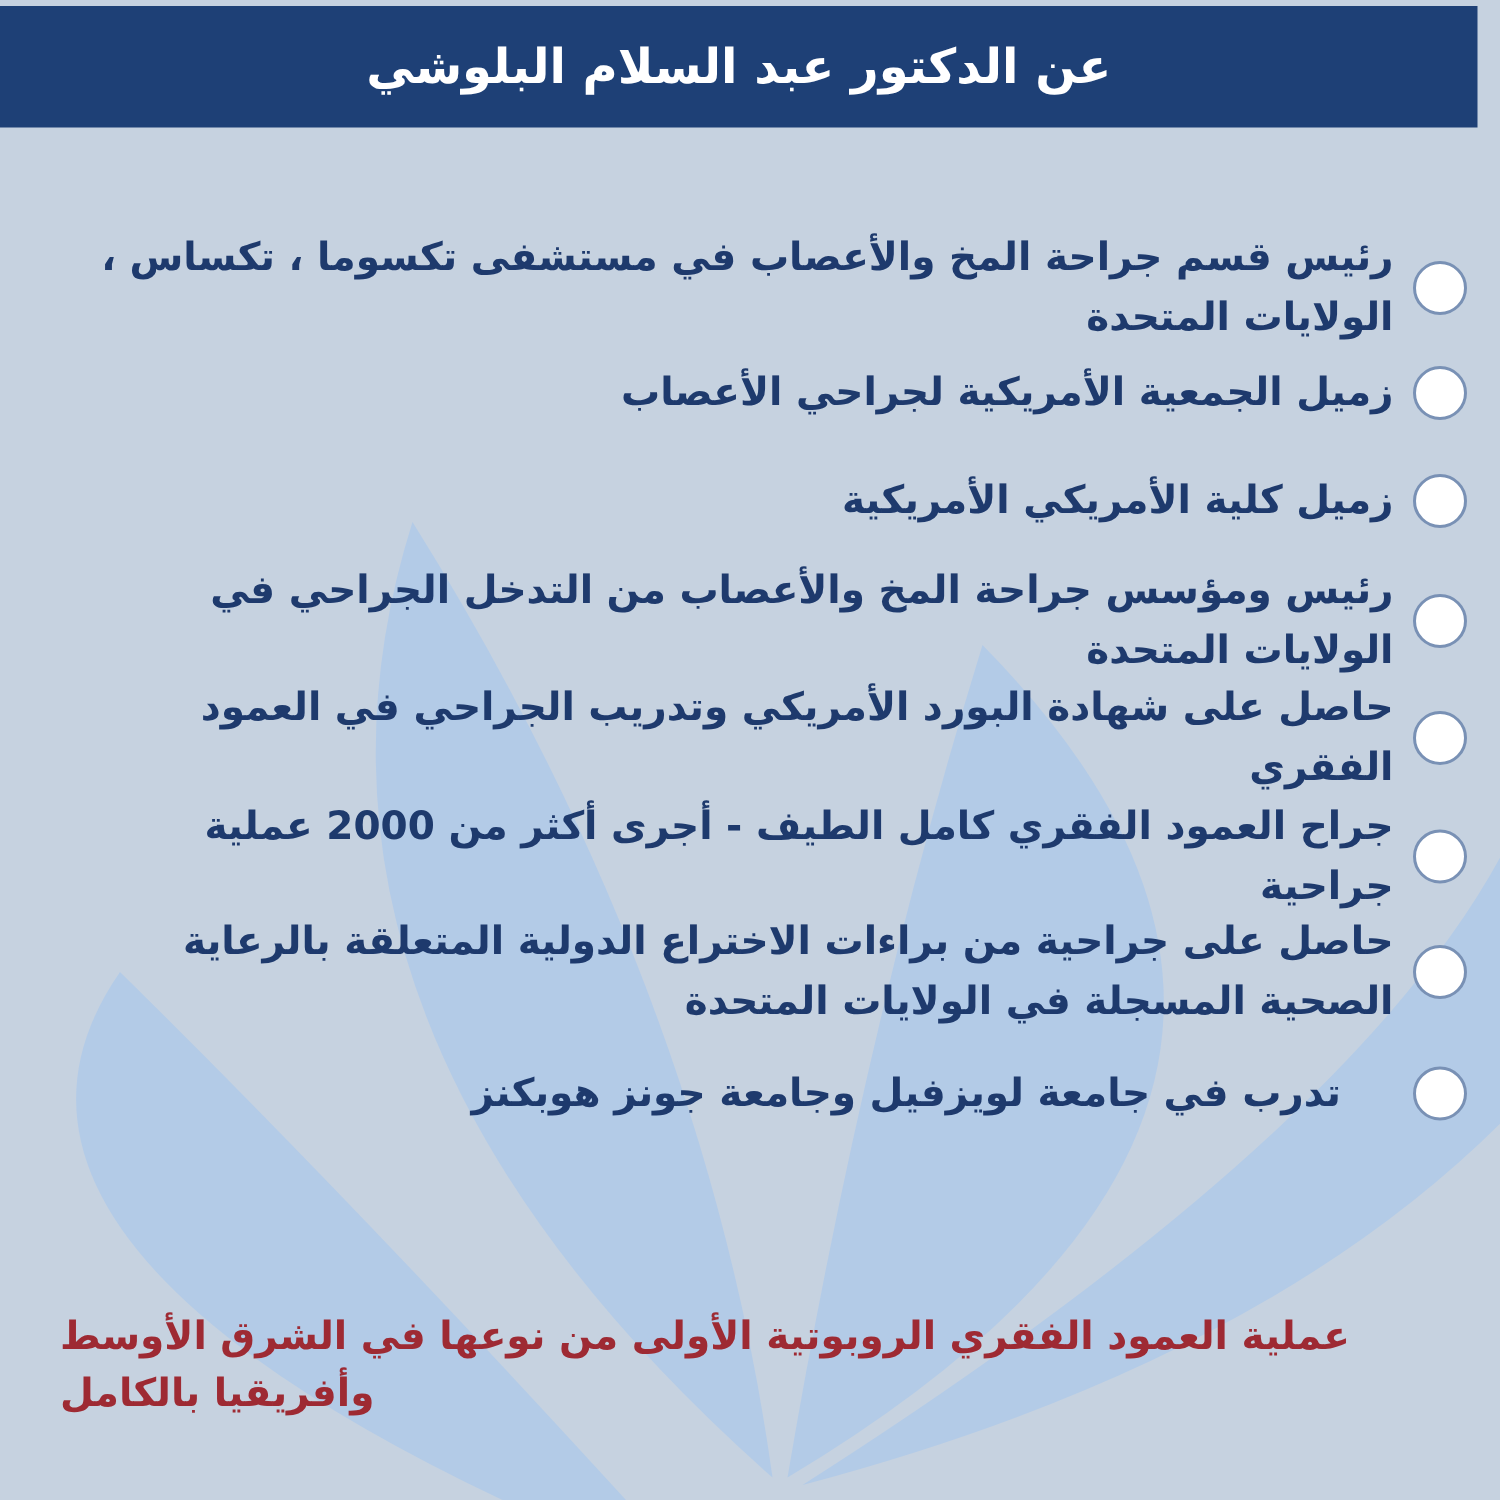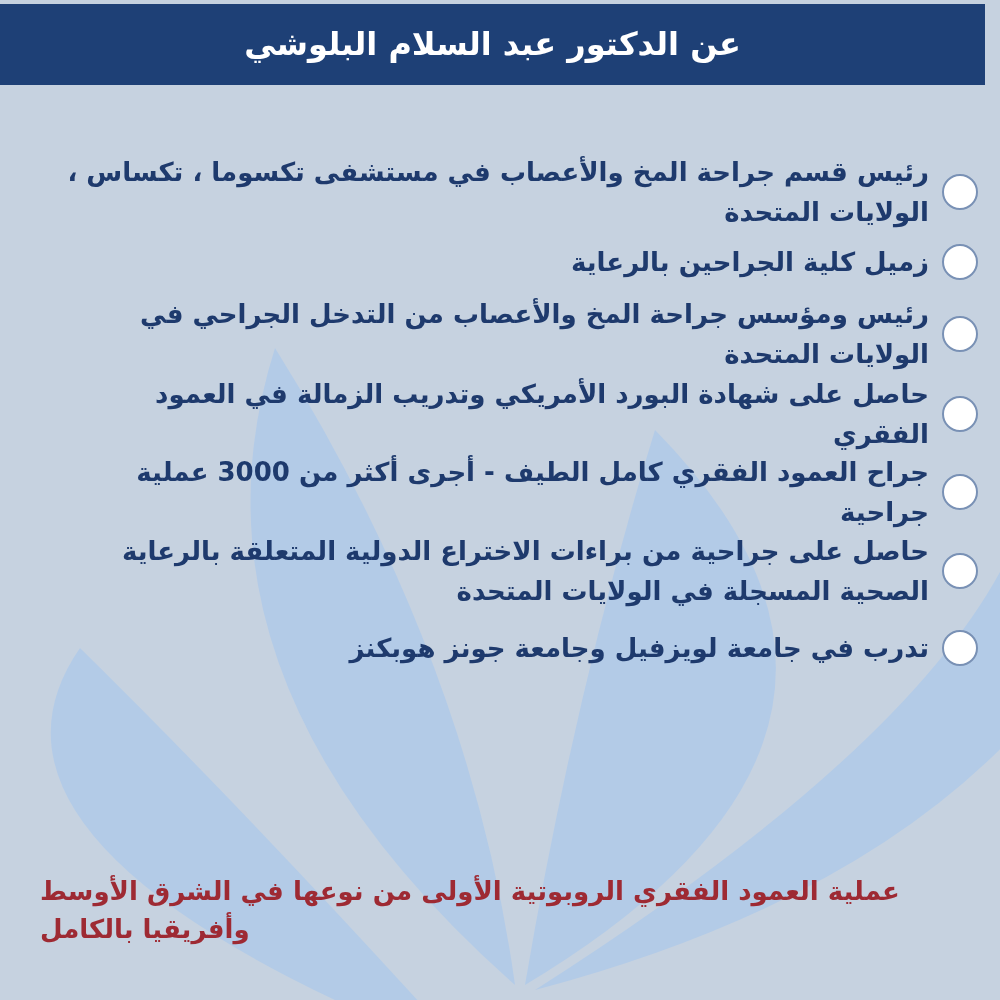--- a/index.html
+++ b/index.html
@@ -65,33 +65,37 @@
     <div class="title">عن الدكتور عبد السلام البلوشي</div>
   </div>
 
   <div class="list">
     <div class="row">
       <span class="circle"></span>
       <div class="txt">رئيس قسم جراحة المخ والأعصاب في مستشفى تكسوما ، تكساس ، الولايات المتحدة</div>
     </div>
     <div class="row">
       <span class="circle"></span>
-      <div class="txt">زميل كلية الجراحين بالرعاية</div>
+      <div class="txt">زميل الجمعية الأمريكية لجراحي الأعصاب</div>
+    </div>
+    <div class="row">
+      <span class="circle"></span>
+      <div class="txt">زميل كلية الأمريكي الأمريكية</div>
     </div>
     <div class="row">
       <span class="circle"></span>
       <div class="txt">رئيس ومؤسس جراحة المخ والأعصاب من التدخل الجراحي في الولايات المتحدة</div>
     </div>
     <div class="row">
       <span class="circle"></span>
-      <div class="txt">حاصل على شهادة البورد الأمريكي وتدريب الزمالة في العمود الفقري</div>
+      <div class="txt">حاصل على شهادة البورد الأمريكي وتدريب الجراحي في العمود الفقري</div>
     </div>
     <div class="row">
       <span class="circle"></span>
-      <div class="txt">جراح العمود الفقري كامل الطيف - أجرى أكثر من 3000 عملية جراحية</div>
+      <div class="txt">جراح العمود الفقري كامل الطيف - أجرى أكثر من 2000 عملية جراحية</div>
     </div>
     <div class="row">
       <span class="circle"></span>
       <div class="txt">حاصل على جراحية من براءات الاختراع الدولية المتعلقة بالرعاية الصحية المسجلة في الولايات المتحدة</div>
     </div>
     <div class="row">
       <span class="circle"></span>
       <div class="txt">تدرب في جامعة لويزفيل وجامعة جونز هوبكنز</div>
     </div>
   </div>

